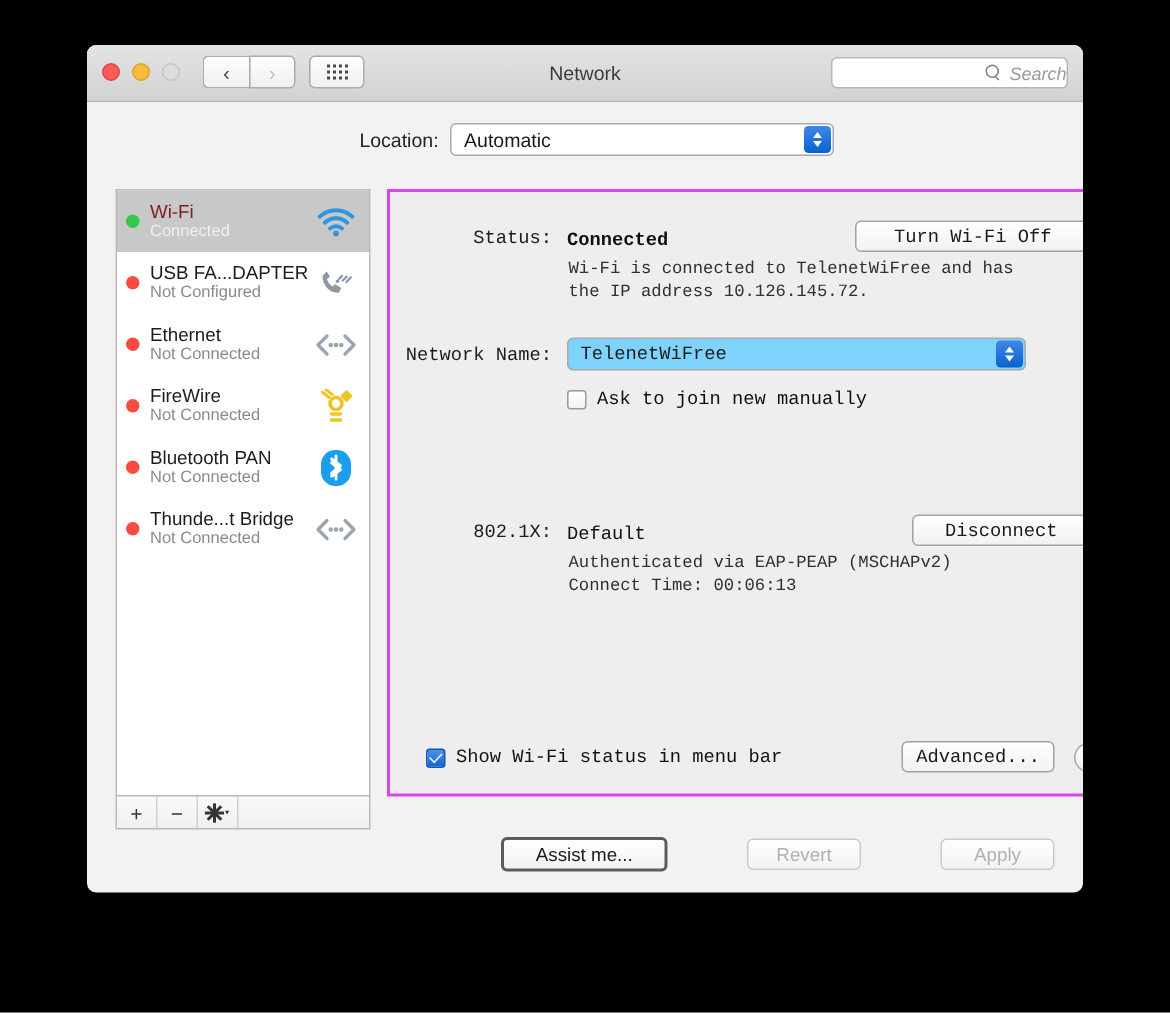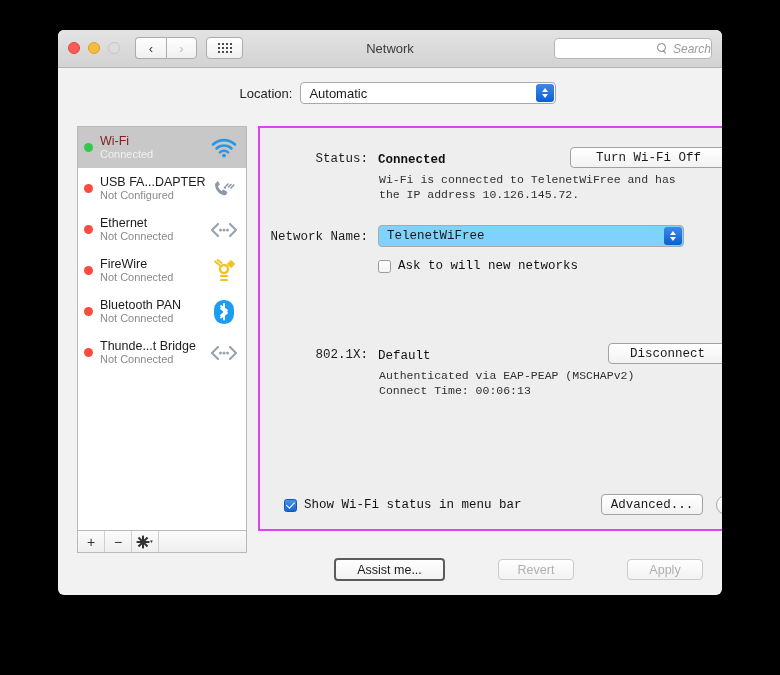--- a/index.html
+++ b/index.html
@@ -507,21 +507,21 @@
     <div class="combo" style="position:absolute; left:118px; top:97px; width:306px;">
       <span>TelenetWiFree</span>
       <span class="stepper">
         <i class="ar up"></i>
           <i class="ar dn"></i>
       </span>
     </div>
 
     <div class="cbox-row" style="position:absolute; left:118px; top:131px;">
       <span class="cbox"></span>
-      <span class="cbox-label">Ask to will new networks</span>
+      <span class="cbox-label">Ask to join new manually</span>
     </div>
 
     <div class="field-row" style="left:0; top:218px; width:100%;">
       <div class="field-label">802.1X:</div>
       <div class="field-value">
         <span class="val-plain">Default</span>
       </div>
     </div>
     <div class="btn" style="position:absolute; left:305px; top:215px; width:119px;">
       <span>Disconnect</span>

